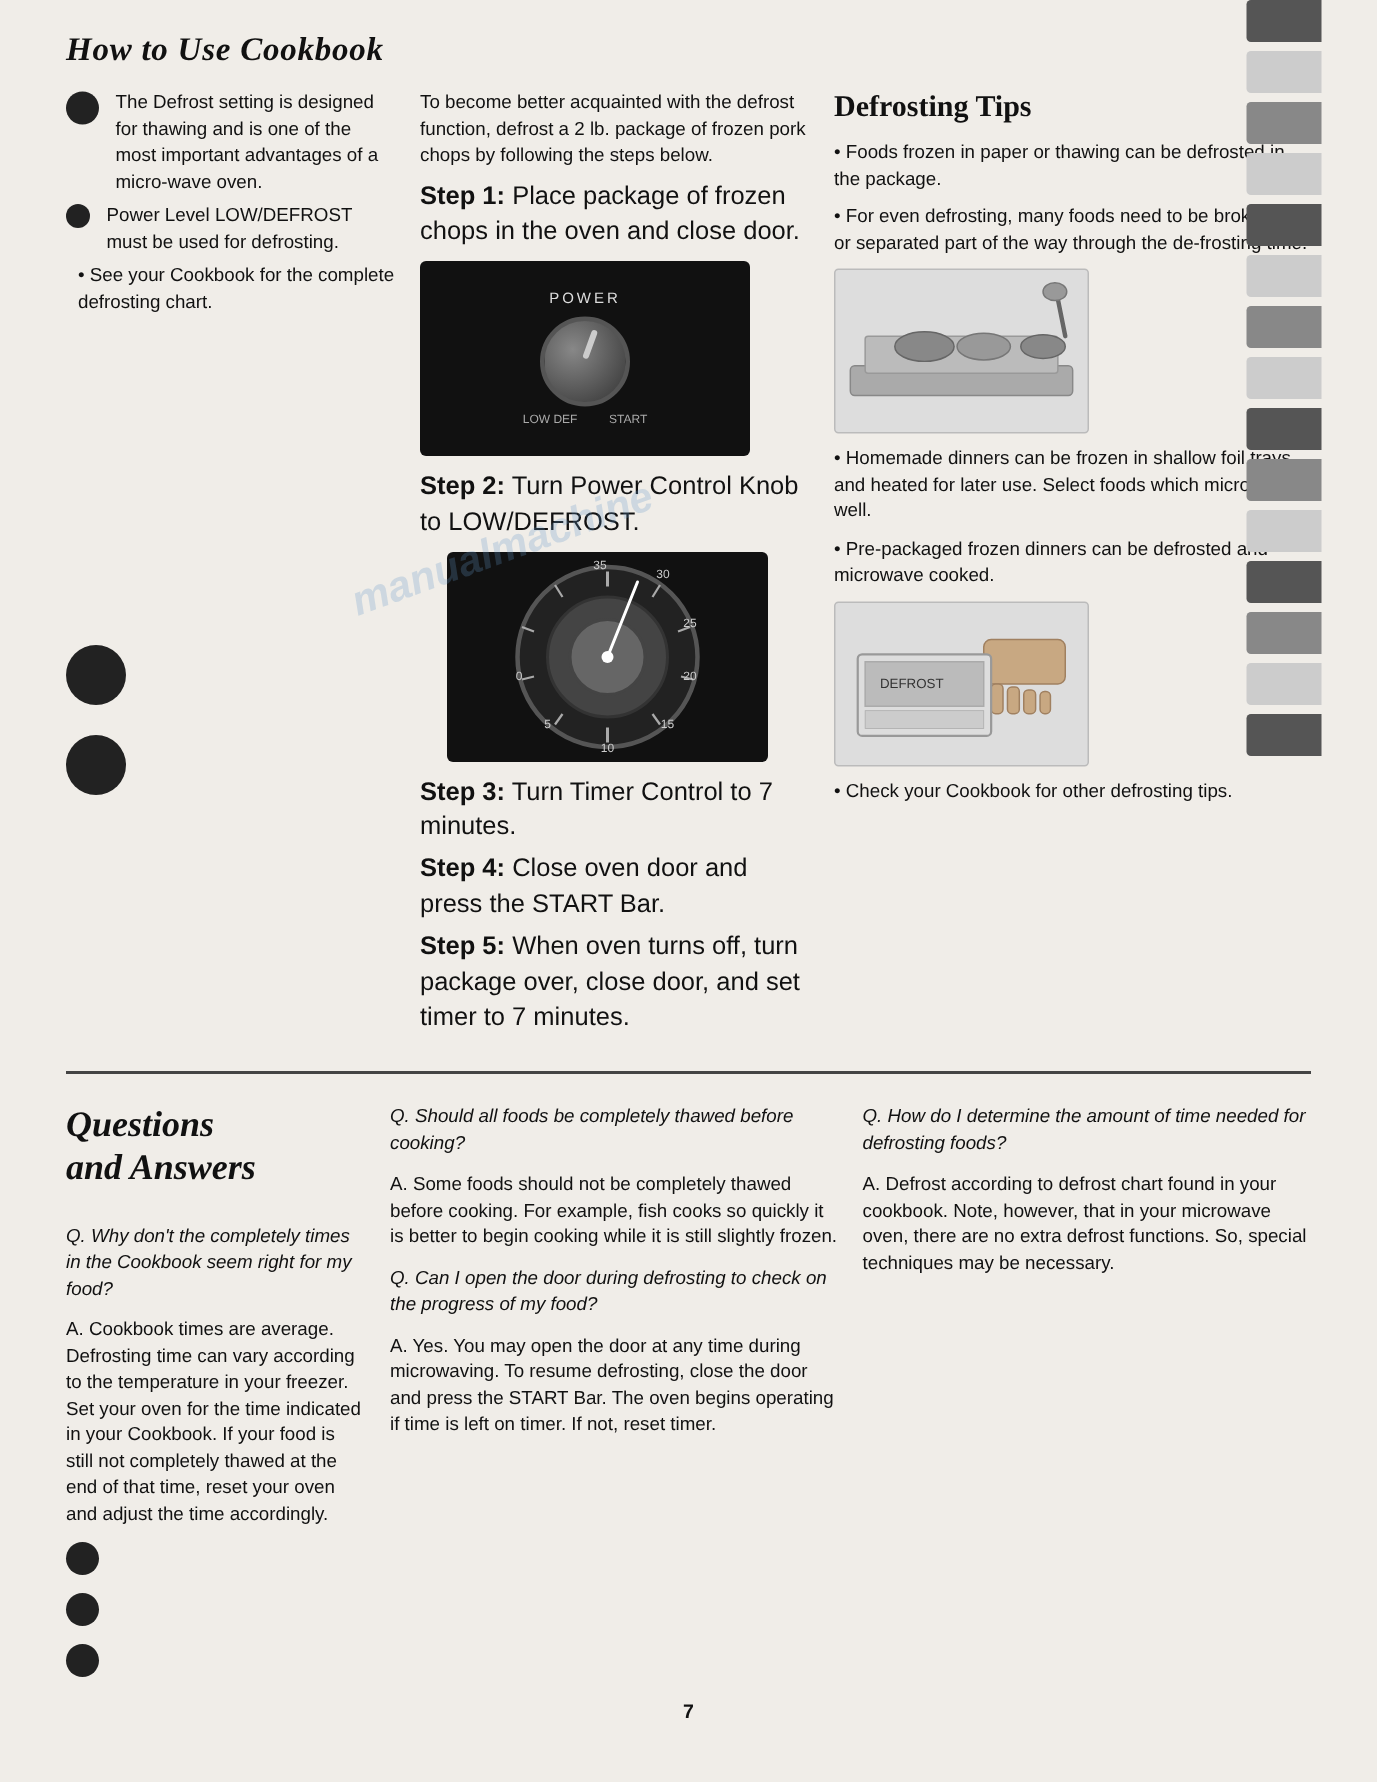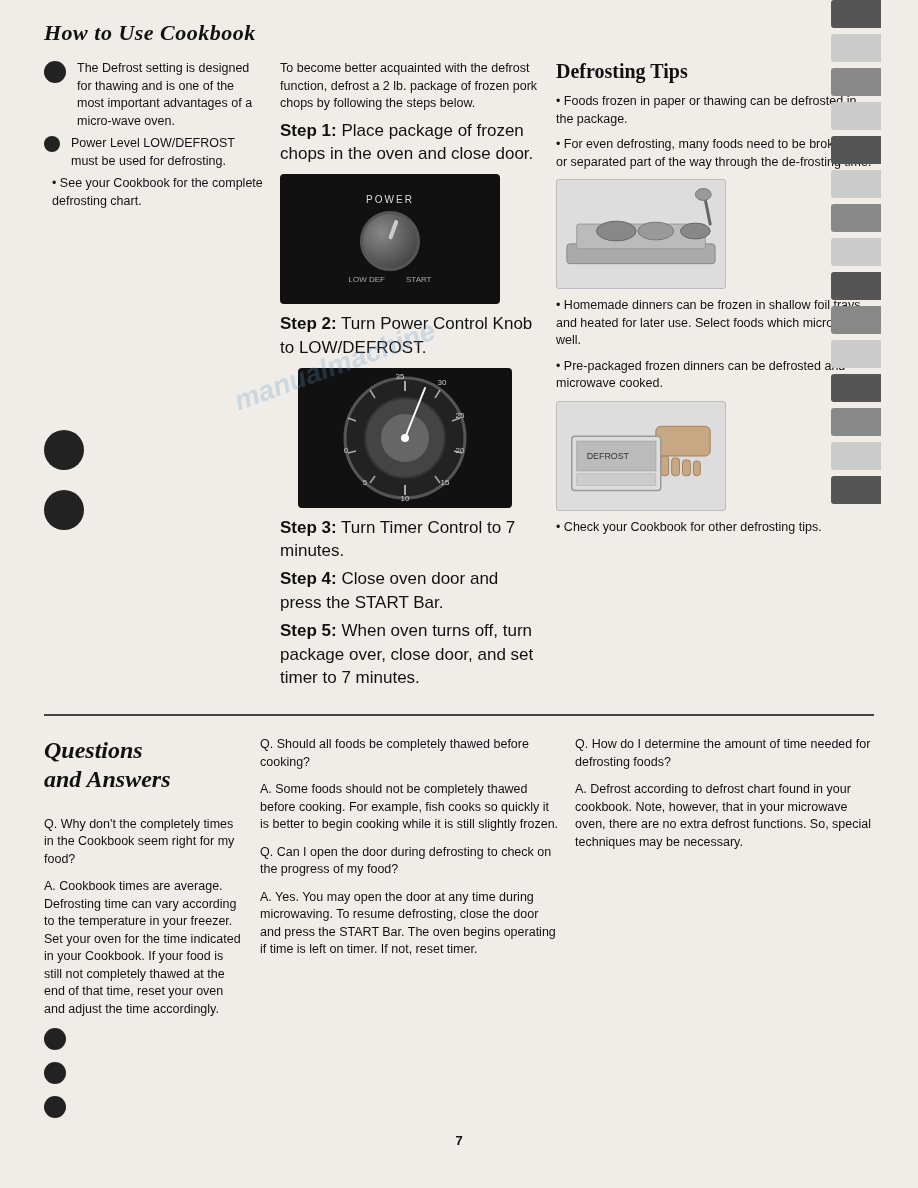--- a/index.html
+++ b/index.html
@@ -232,20 +232,21 @@
     .qa-col {
       flex: 1;
     }
     .qa-item {
       margin-bottom: 10px;
       font-size: 12.5px;
       line-height: 1.4;
     }
     .qa-q {
       font-weight: normal;
+      font-style: italic;
     }
     .qa-a {
       font-weight: normal;
     }
 
     
     .page-number {
       text-align: center;
       font-size: 13px;
       margin-top: 15px;

